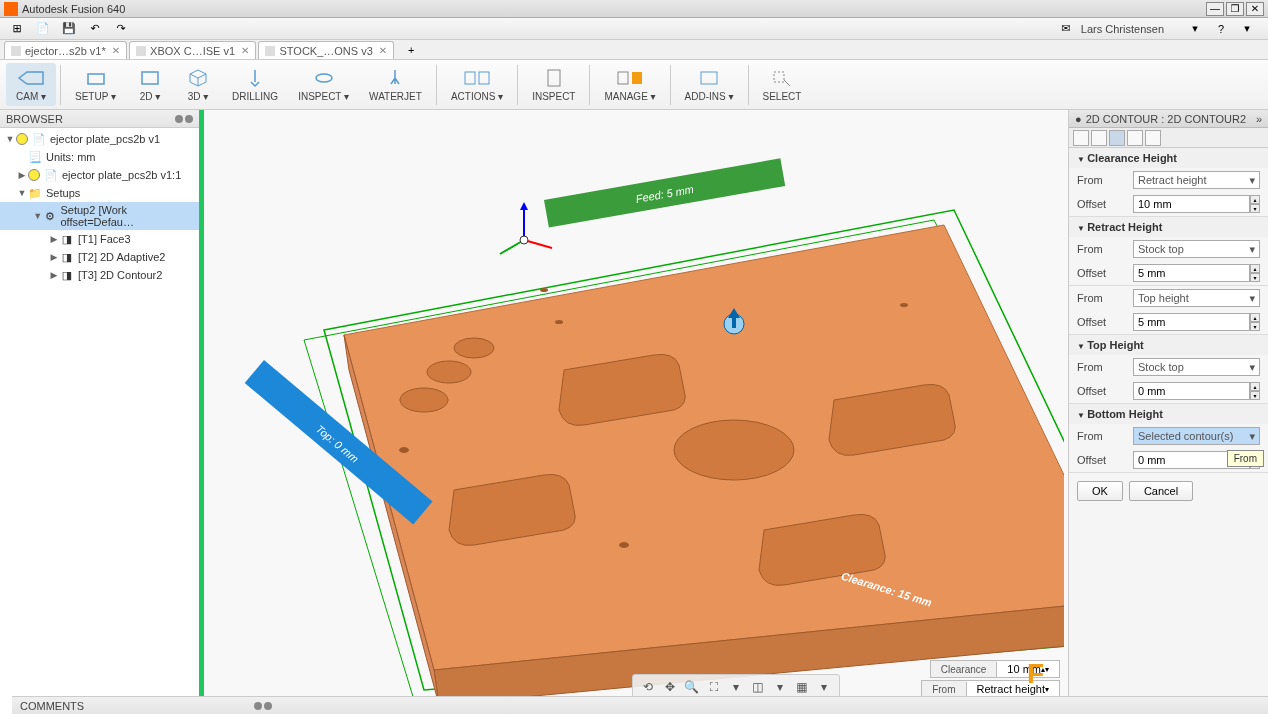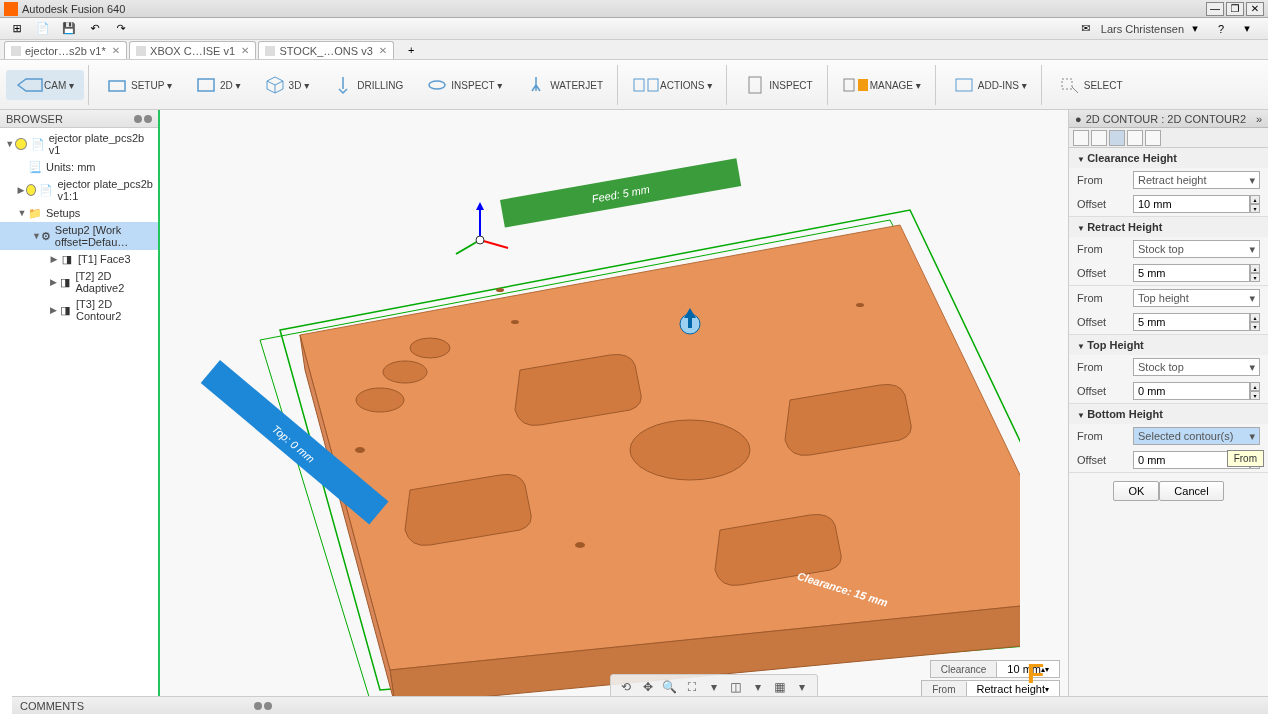--- a/index.html
+++ b/index.html
@@ -9,42 +9,42 @@
 .title-bar { height: 18px; background: linear-gradient(#e8e8e8, #d8d8d8); display: flex; align-items: center; padding: 0 4px; border-bottom: 1px solid #aaa; }
 .title-bar-icon { width: 14px; height: 14px; background: #ff6600; margin-right: 4px; }
 .title-bar-text { flex: 1; color: #333; font-size: 11px; }
 .window-controls { display: flex; gap: 2px; }
 .window-btn { width: 18px; height: 14px; border: 1px solid #888; background: #eee; display: flex; align-items: center; justify-content: center; font-size: 10px; cursor: pointer; }
 
 
 .quick-access { height: 22px; background: linear-gradient(#f8f8f8, #e8e8e8); display: flex; align-items: center; padding: 0 6px; border-bottom: 1px solid #ccc; }
 .qa-btn { width: 22px; height: 18px; display: flex; align-items: center; justify-content: center; margin-right: 4px; cursor: pointer; }
 .qa-spacer { flex: 1; }
-.user-name { color: #444; font-size: 11px; margin-right: 0; }
+.user-name { color: #444; font-size: 11px; margin-right: 20px; }
 
 
 .tabs-bar { height: 20px; background: #f0f0f0; display: flex; align-items: flex-end; padding: 0 4px; border-bottom: 1px solid #ccc; }
 .tab { display: flex; align-items: center; padding: 2px 6px; background: #fff; border: 1px solid #bbb; border-bottom: none; border-radius: 3px 3px 0 0; margin-right: 2px; font-size: 10px; color: #555; cursor: pointer; height: 18px; }
 .tab.active { background: #fff; }
 .tab-close { margin-left: 6px; color: #888; font-size: 10px; }
 .tab-icon { width: 10px; height: 10px; background: #ddd; margin-right: 4px; }
 
 
 .ribbon { height: 50px; background: linear-gradient(#fcfcfc, #f0f0f0); display: flex; align-items: center; padding: 0 6px; border-bottom: 1px solid #ccc; }
-.ribbon-group { display: flex; flex-direction: row; align-items: center; padding: 4px 10px; cursor: pointer; }
+.ribbon-group { display: flex; flex-direction: column; align-items: center; padding: 4px 10px; cursor: pointer; }
 .ribbon-group.active { background: #dbe7f0; border-radius: 3px; }
 .ribbon-icon { width: 28px; height: 22px; display: flex; align-items: center; justify-content: center; }
 .ribbon-label { font-size: 10px; color: #444; margin-top: 2px; }
 .ribbon-sep { width: 1px; height: 40px; background: #ccc; margin: 0 4px; }
 
 
 .main { display: flex; height: 604px; position: relative; }
 
 
-.browser { width: 160px; background: #fff; border-right: 2px solid #22c55e; }
+.browser { width: 204px; background: #fff; border-right: 5px solid #22c55e; }
 .browser-header { height: 18px; background: linear-gradient(#f0f0f0, #e4e4e4); display: flex; align-items: center; padding: 0 6px; font-size: 10px; color: #444; border-bottom: 1px solid #ccc; }
 .browser-header-controls { margin-left: auto; display: flex; gap: 2px; }
 .bh-dot { width: 8px; height: 8px; border-radius: 50%; background: #888; }
 .tree { padding: 2px 0; }
 .tree-item { display: flex; align-items: center; padding: 2px 4px; font-size: 11px; color: #333; cursor: pointer; }
 .tree-item.selected { background: #bddaf6; }
 .tree-expand { width: 12px; text-align: center; color: #666; font-size: 9px; }
 .tree-indent-1 { padding-left: 16px; }
 .tree-indent-2 { padding-left: 32px; }
 .tree-indent-3 { padding-left: 48px; }
@@ -68,21 +68,21 @@
 .props-section { border-bottom: 1px solid #ddd; }
 .props-sec-header { padding: 4px 8px; font-size: 11px; color: #333; font-weight: bold; cursor: pointer; background: #f0f0f0; }
 .props-sec-header::before { content: "▼ "; font-size: 8px; }
 .props-row { display: flex; align-items: center; padding: 3px 8px; }
 .props-label { width: 56px; font-size: 11px; color: #444; }
 .props-select { flex: 1; height: 18px; border: 1px solid #aaa; background: #fff; font-size: 10px; padding: 0 4px; cursor: pointer; color: #555; display: flex; align-items: center; justify-content: space-between; }
 .props-select.highlight { background: #bddaf6; }
 .props-input { flex: 1; height: 18px; border: 1px solid #aaa; background: #fff; font-size: 10px; padding: 0 4px; display: flex; align-items: center; }
 .props-spinner { width: 10px; display: flex; flex-direction: column; }
 .props-spin-up, .props-spin-down { height: 9px; border: 1px solid #aaa; background: #eee; font-size: 6px; display: flex; align-items: center; justify-content: center; cursor: pointer; }
-.props-buttons { display: flex; justify-content: center; padding: 8px; }
+.props-buttons { display: flex; justify-content: flex-start; gap: 6px; padding: 8px; }
 .props-btn { padding: 3px 14px; border: 1px solid #aaa; background: linear-gradient(#fff, #eee); font-size: 11px; cursor: pointer; border-radius: 2px; }
 
 
 .status-strip { position: absolute; right: 208px; display: flex; align-items: center; gap: 6px; }
 .status-strip.s1 { bottom: 36px; }
 .status-strip.s2 { bottom: 16px; }
 .status-field { display: flex; align-items: center; border: 1px solid #bbb; background: #f0f0f0; }
 .status-label { padding: 2px 10px; font-size: 10px; color: #555; border-right: 1px solid #bbb; }
 .status-value { padding: 2px 10px; font-size: 10px; background: #fff; min-width: 50px; display: flex; align-items: center; justify-content: space-between; }
 

